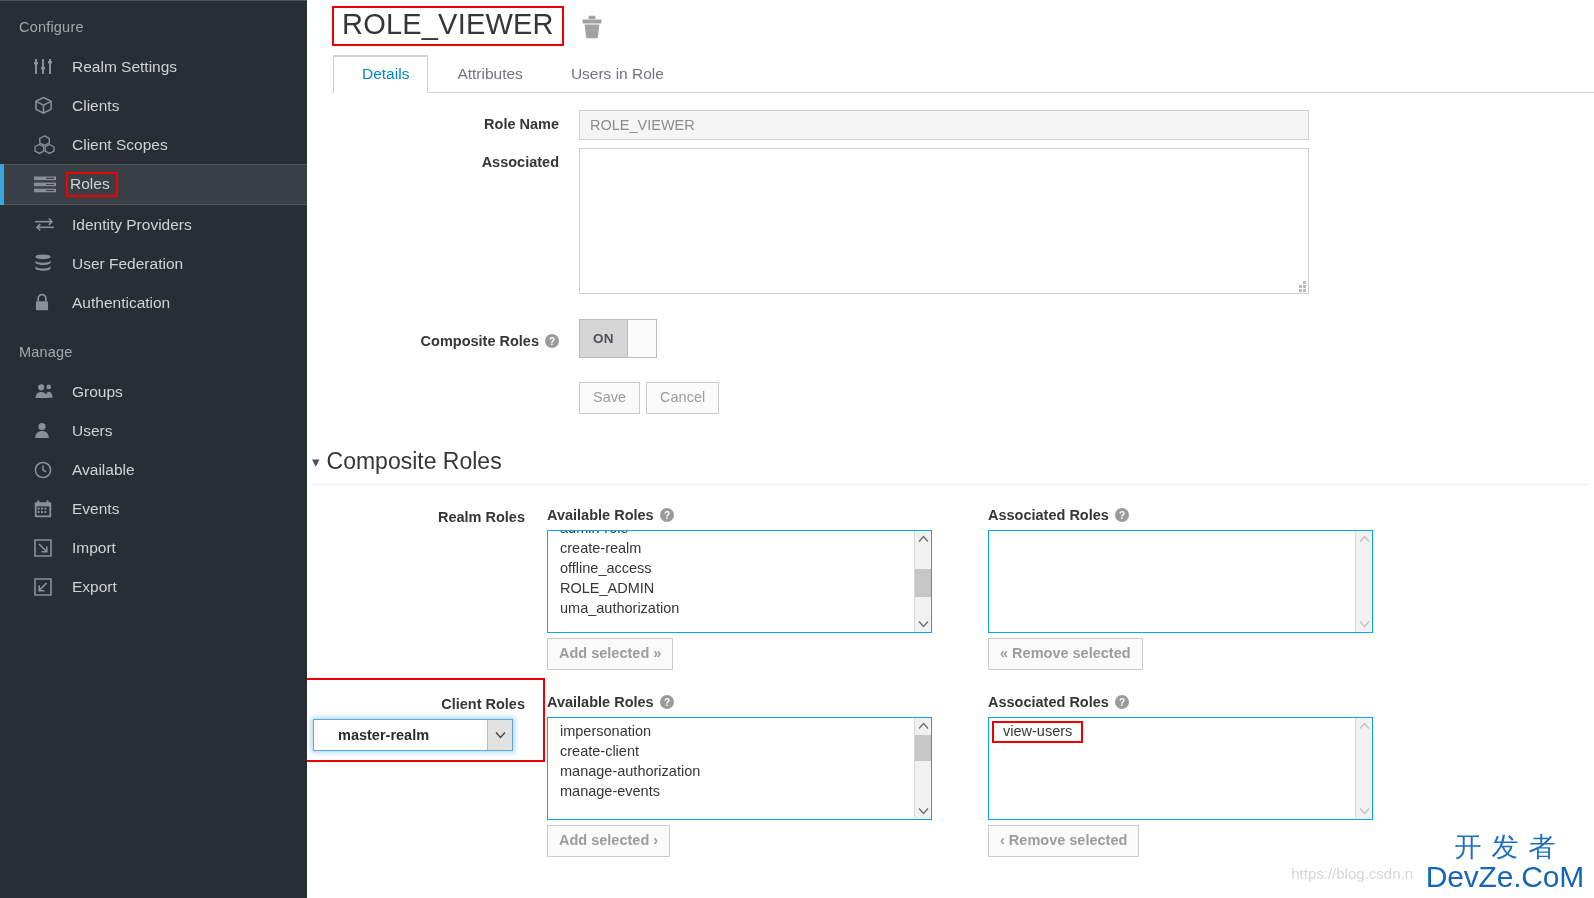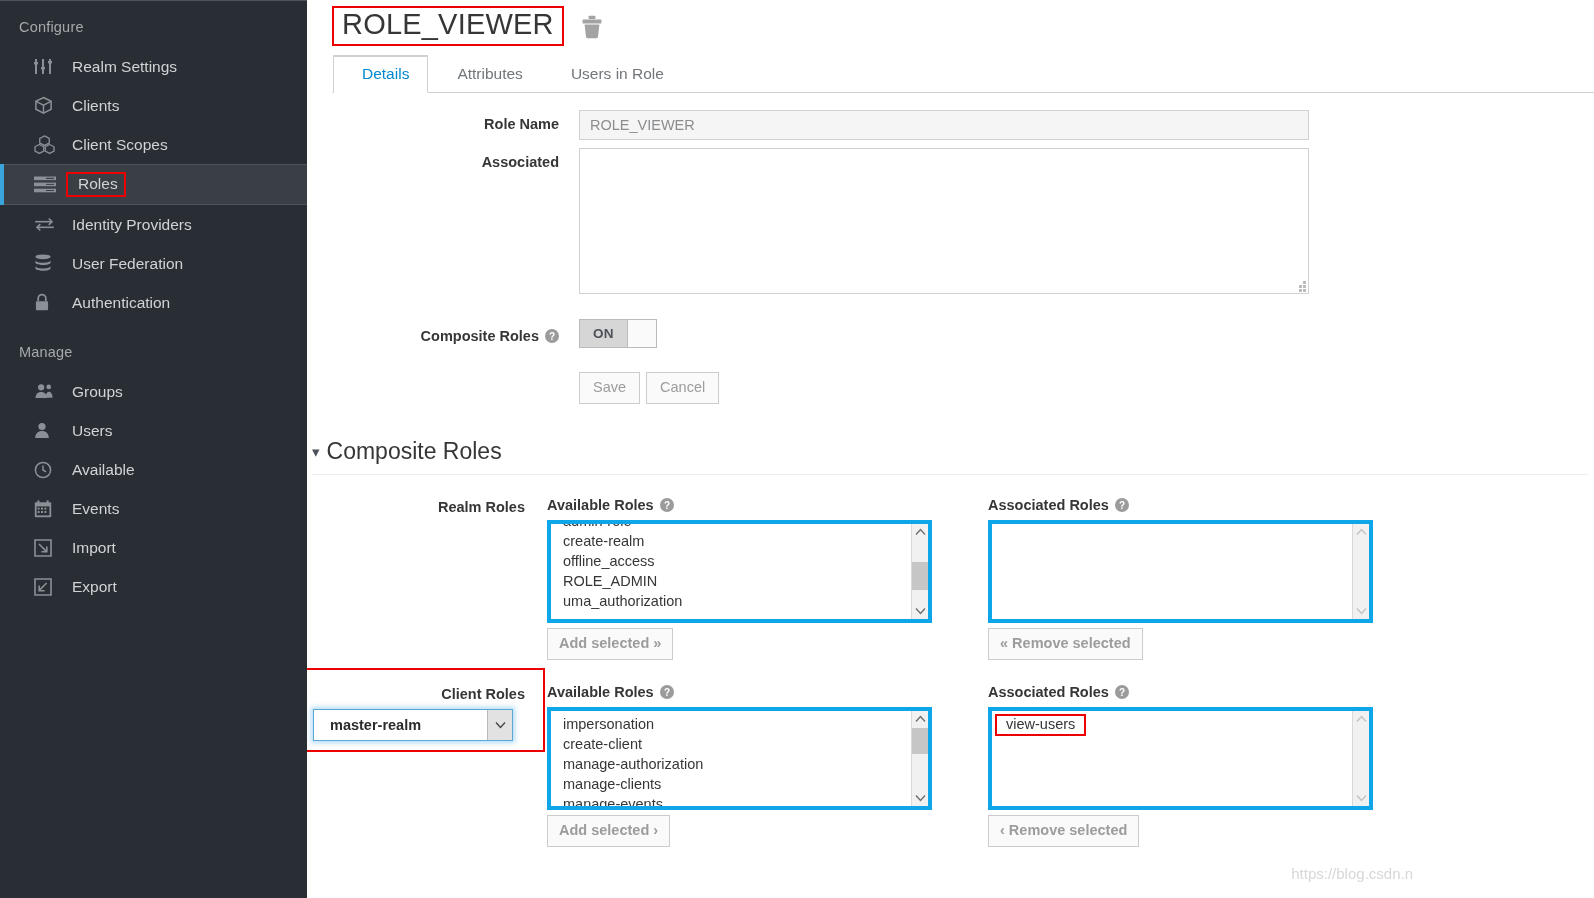--- a/index.html
+++ b/index.html
@@ -58,21 +58,21 @@
   }
   .nav-item.active::before {
     content: "";
     position: absolute;
     left: 0; top: -1px; bottom: -1px;
     width: 4px;
     background: #39a5dc;
   }
   .nav-item.active .nav-label {
     border: 2px solid #ee0000;
-    padding: 1px 6px 2px 10px;
+    padding: 1px 6px 2px 2px;
     margin-left: 4px;
     line-height: 1.1;
   }
 
   
   #main {
     flex: 1 1 auto;
     height: 898px;
     background: #ffffff;
     position: relative;
@@ -175,21 +175,21 @@
     position: absolute;
     width: 3px; height: 3px;
     background: #bbbbbb;
     display: block;
   }
 
   
   .toggle {
     display: inline-flex;
     border: 1px solid #bbbbbb;
-    height: 29px;
+    height: 39px;
     width: 78px;
     cursor: pointer;
     overflow: hidden;
   }
   .toggle .on-part {
     flex: 1 1 auto;
     background: #d6d6d6;
     color: #4d5258;
     font-weight: bold;
     font-size: 13.5px;
@@ -260,21 +260,21 @@
   }
   .help-icon {
     display: inline-block;
     margin-left: 6px;
     width: 14px; height: 14px;
     line-height: 0;
   }
   .listbox {
     width: 385px;
     height: 103px;
-    border: 4px solid #0ea5e9;
+    border: 1px solid #0ea5e9;
     background: #ffffff;
     position: relative;
     overflow: hidden;
     display: flex;
   }
   .listbox .items {
     flex: 1 1 auto;
     padding: 0;
     overflow: hidden;
     position: relative;
@@ -349,21 +349,21 @@
   .sel {
     width: 200px;
     height: 32px;
     border: 1px solid #5aa7d8;
     background: #ffffff;
     display: flex;
     align-items: center;
     font-size: 14.5px;
     font-weight: bold;
     color: #2b2b2b;
-    padding-left: 16px;
+    padding-left: 24px;
     box-shadow: 0 0 5px 2px rgba(120,190,235,.55);
     cursor: pointer;
   }
   .sel .sel-val { flex: 1 1 auto; text-align: left; font-weight: bold; }
   .sel .sel-arrow {
     width: 25px;
     flex: 0 0 25px;
     height: 30px;
     background: #e2e2e2;
     border-left: 1px solid #b9b9b9;
@@ -744,21 +744,20 @@
                 <circle cx="7" cy="7" r="7" fill="#9b9b9b"></circle>
                 <text x="7" y="10.6" font-size="10" font-family="Liberation Sans, sans-serif" font-weight="bold" fill="#ffffff" text-anchor="middle">?</text>
               </svg>
           </span>
         </div>
         <div class="listbox">
           <div class="items" style="padding-top:3px;">
             <div class="item">impersonation</div>
             <div class="item">create-client</div>
             <div class="item">manage-authorization</div>
-            <div class="item">manage-clients</div>
             <div class="item">manage-events</div>
           </div>
           <div class="sbar s-top">
             <span class="arrow">
               <svg width="11" height="8" viewBox="0 0 11 8" fill="none" stroke="#6e6e6e" stroke-width="1.4">
                   <path d="M1 6.4 L5.5 1.6 L10 6.4"></path>
                 </svg>
             </span>
             <span class="thumb"></span>
             <span class="arrow">
@@ -797,15 +796,19 @@
                   <path d="M1 1.6 L5.5 6.4 L10 1.6"></path>
                 </svg>
             </span>
           </div>
         </div>
         <button class="small-btn">‹ Remove selected</button>
       </div>
     </div>
 
     <div class="wm-url">https://blog.csdn.n</div>
+    <div class="wm-brand">
+      <div class="wm-cn">开发者</div>
+      <div class="wm-en">DevZe.CoM</div>
+    </div>
 
   </div>
 </div>
 
 </body></html>

